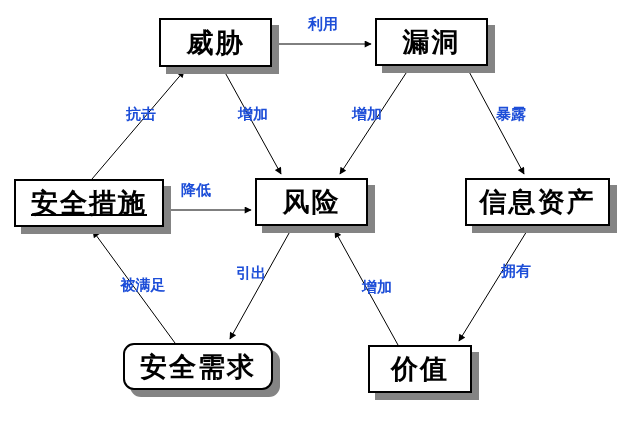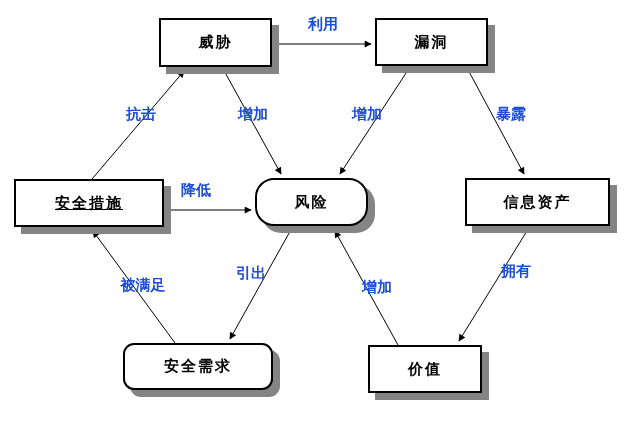--- a/index.html
+++ b/index.html
@@ -22,21 +22,21 @@
   }
   .node {
     position: absolute;
     box-sizing: border-box;
     background: #ffffff;
     border: 2px solid #000000;
     box-shadow: 7px 7px 0 #848484;
     display: flex;
     align-items: center;
     justify-content: center;
-    font-size: 15px;
+    font-size: 27px;
     font-weight: bold;
     color: #000000;
     letter-spacing: 2px;
     white-space: nowrap;
   }
   .edge-label {
     position: absolute;
     transform: translate(-50%, -50%);
     font-size: 15px;
     font-weight: bold;
@@ -66,27 +66,27 @@
     <line x1="398" y1="345" x2="335" y2="231" marker-end="url(#arrow)"></line>
     <line x1="530" y1="226" x2="459" y2="341" marker-end="url(#arrow)"></line>
   </svg>
 
   <div class="node" style="left:159px; top:18px; width:113px; height:49px;">威胁</div>
 
   <div class="node" style="left:375px; top:18px; width:113px; height:48px;">漏洞</div>
 
   <div class="node" style="left:14px; top:179px; width:150px; height:48px;text-decoration:underline;">安全措施</div>
 
-  <div class="node" style="left:255px; top:178px; width:113px; height:48px;border-radius:19px;">风险</div>
+  <div class="node" style="left:255px; top:178px; width:113px; height:48px;">风险</div>
 
   <div class="node" style="left:465px; top:178px; width:145px; height:48px;text-align:right;">信息资产</div>
 
   <div class="node" style="left:123px; top:343px; width:150px; height:47px;border-radius:11px;">安全需求</div>
 
-  <div class="node" style="left:368px; top:345px; width:114px; height:48px;">价值</div>
+  <div class="node" style="left:368px; top:345px; width:104px; height:48px;">价值</div>
 
   <div class="edge-label" style="left:323px; top:24px;">利用</div>
 
   <div class="edge-label" style="left:141px; top:114px;">抗击</div>
 
   <div class="edge-label" style="left:253px; top:114px;">增加</div>
 
   <div class="edge-label" style="left:367px; top:114px;">增加</div>
 
   <div class="edge-label" style="left:511px; top:114px;">暴露</div>

